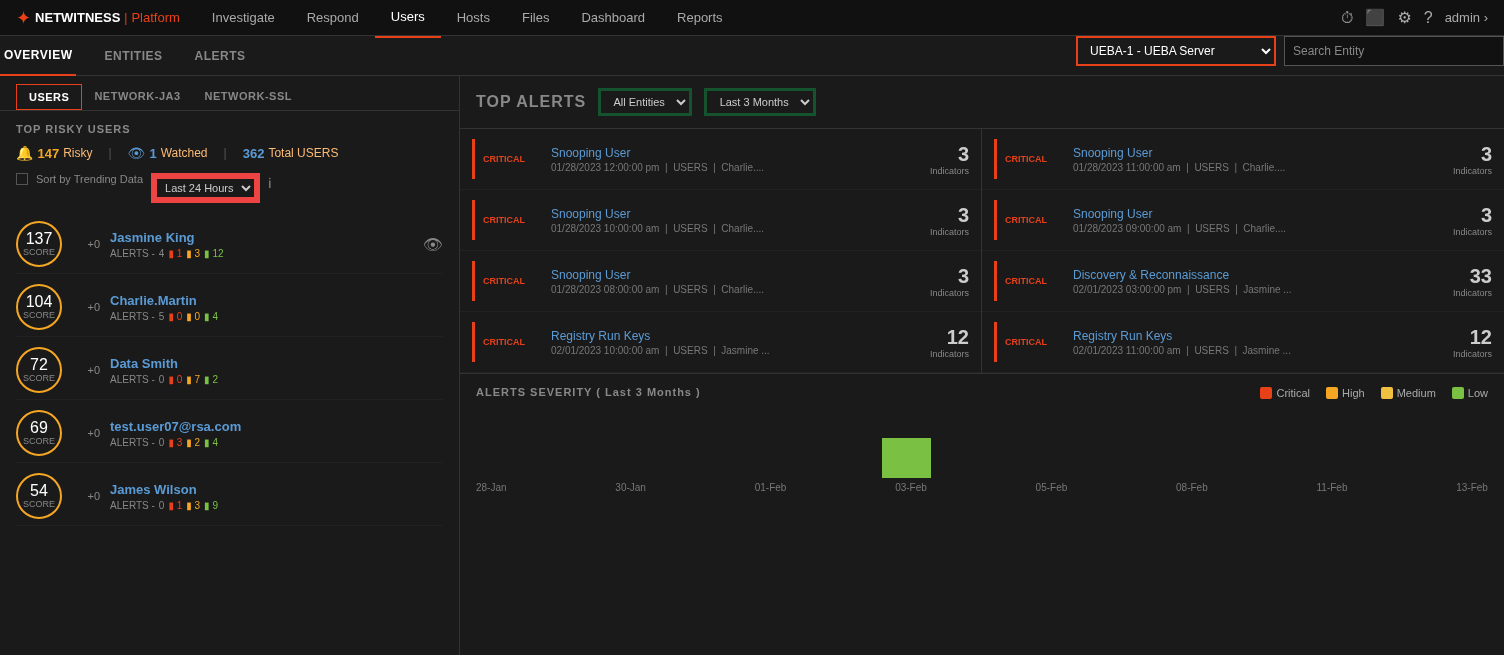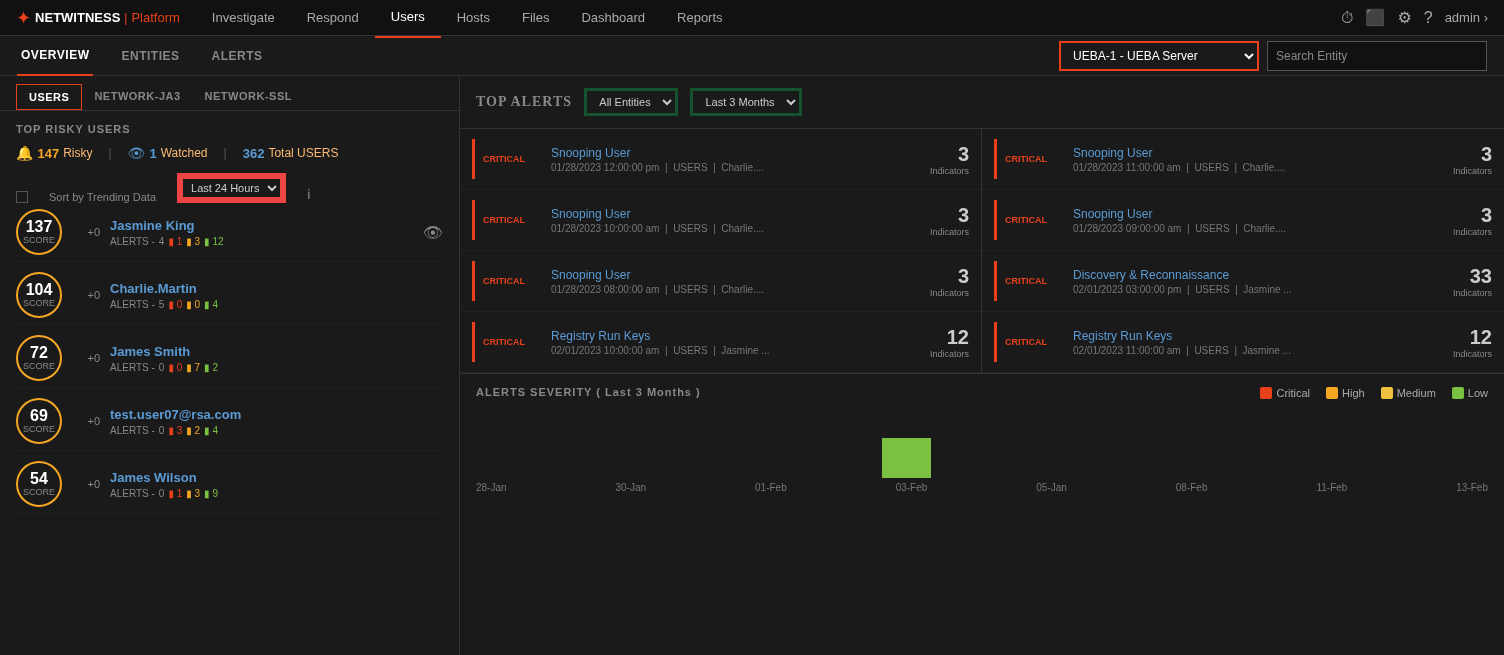--- a/index.html
+++ b/index.html
@@ -13,21 +13,21 @@
     .logo-divider { color: #e8411a; margin: 0 4px; }
     .logo-platform { color: #e8411a; font-size: 13px; }
     .nav-items { display: flex; align-items: center; flex: 1; }
     .nav-item { color: #aaa; font-size: 13px; padding: 0 16px; height: 40px; display: flex; align-items: center; cursor: pointer; text-decoration: none; }
     .nav-item.active { color: #fff; border-bottom: 2px solid #e8411a; }
     .nav-right { display: flex; align-items: center; padding-right: 16px; gap: 12px; }
     .nav-icon { color: #aaa; font-size: 16px; cursor: pointer; }
     .admin-text { color: #aaa; font-size: 13px; cursor: pointer; }
 
     
-    .secondary-nav { background: #1a1a1a; height: 40px; display: flex; align-items: center; border-bottom: 1px solid #333; padding: 0 17px; gap: 24px; }
+    .secondary-nav { background: #1a1a1a; height: 40px; display: flex; align-items: flex-start; border-bottom: 1px solid #333; padding: 0 0; gap: 24px; }
     .sec-nav-item { color: #888; font-size: 12px; font-weight: bold; padding: 0 4px; height: 40px; display: flex; align-items: center; cursor: pointer; letter-spacing: 0.5px; }
     .sec-nav-item.active { color: #fff; border-bottom: 2px solid #e8411a; }
     .server-select-container { margin-left: auto; display: flex; align-items: center; gap: 8px; }
     .server-select { background: #1a1a1a; border: 2px solid #e8411a; color: #fff; padding: 4px 8px; font-size: 12px; height: 30px; min-width: 200px; cursor: pointer; }
     .search-entity { background: #111; border: 1px solid #555; color: #86efac; padding: 4px 8px; font-size: 12px; height: 30px; min-width: 220px; }
     .search-entity::placeholder { color: #888; }
 
     
     .main-content { display: flex; height: calc(655px - 36px - 40px); }
 
@@ -40,46 +40,46 @@
     .left-content { padding: 12px 16px; flex: 1; overflow-y: auto; }
     .section-title { color: #888; font-size: 11px; font-weight: bold; letter-spacing: 1px; margin-bottom: 10px; }
 
     .stats-row { display: flex; align-items: center; gap: 16px; margin-bottom: 12px; }
     .stat-item { display: flex; align-items: center; gap: 4px; cursor: pointer; }
     .stat-icon { font-size: 14px; }
     .stat-value { color: #f5a623; font-size: 13px; font-weight: bold; }
     .stat-label { color: #fdba74; font-size: 12px; }
     .stat-divider { color: #555; }
 
-    .sort-row { display: flex; align-items: flex-end; gap: 21px; margin-bottom: 0; }
+    .sort-row { display: flex; align-items: flex-start; gap: 8px; margin-bottom: 12px; }
     .sort-checkbox { width: 12px; height: 12px; border: 1px solid #555; background: transparent; cursor: pointer; }
     .sort-label { color: #888; font-size: 11px; }
     .sort-select { background: #1a1a1a; border: 6px solid #ef4444; color: #ccc; padding: 2px 4px; font-size: 11px; }
     .sort-info { color: #888; font-size: 14px; cursor: pointer; }
 
     .user-list { display: flex; flex-direction: column; gap: 4px; }
     .user-item { display: flex; align-items: center; padding: 6px 0; border-bottom: 1px solid #222; }
     .score-badge { width: 46px; height: 46px; border-radius: 50%; border: 2px solid #f5a623; display: flex; flex-direction: column; align-items: center; justify-content: center; margin-right: 10px; flex-shrink: 0; }
-    .score-number { color: #fff; font-size: 16px; font-weight: bold; line-height: 1; }
+    .score-number { color: #fff; font-size: 16px; font-weight: normal; line-height: 1; }
     .score-label { color: #888; font-size: 9px; }
     .user-change { color: #888; font-size: 11px; margin-right: 10px; width: 28px; text-align: right; }
     .user-info { flex: 1; }
     .user-name { font-size: 13px; font-weight: bold; margin-bottom: 3px; cursor: pointer; }
     .user-name.blue { color: #5b9bd5; }
     .user-alerts { display: flex; align-items: center; gap: 4px; font-size: 10px; color: #888; }
     .alert-count { font-size: 10px; }
     .alert-red { color: #e8411a; }
     .alert-orange { color: #f5a623; }
     .alert-green { color: #7ac143; }
     .eye-icon { color: #888; font-size: 16px; cursor: pointer; margin-left: auto; }
 
     
     .right-panel { flex: 1; display: flex; flex-direction: column; overflow: hidden; }
     .alerts-header { display: flex; align-items: center; padding: 12px 16px; gap: 12px; border-bottom: 1px solid #333; }
-    .alerts-title { color: #888; font-size: 14px; font-weight: bold; letter-spacing: 1px; font-family: Liberation Serif, serif; }
+    .alerts-title { color: #888; font-size: 16px; font-weight: bold; letter-spacing: 1px; }
     .filter-dropdown { background: #1a1a1a; border: 3px solid #14532d; color: #ccc; padding: 4px 8px; font-size: 11px; cursor: pointer; text-align: center; }
 
     .alerts-grid { display: grid; grid-template-columns: 1fr 1fr; border-bottom: 1px solid #333; overflow-y: auto; max-height: 340px; }
     .alert-col { border-right: 1px solid #333; }
     .alert-col:last-child { border-right: none; }
 
     .alert-row { display: flex; align-items: center; padding: 10px 12px; border-bottom: 1px solid #222; gap: 8px; }
     .critical-line { width: 3px; height: 40px; background: #e8411a; flex-shrink: 0; }
     .alert-info { flex: 1; min-width: 0; }
     .alert-name { color: #5b9bd5; font-size: 12px; font-weight: normal; cursor: pointer; }
@@ -226,21 +226,21 @@
           </div>
         </div>
 
         <div class="user-item">
           <div class="score-badge">
             <span class="score-number">72</span>
             <span class="score-label">SCORE</span>
           </div>
           <span class="user-change">+0</span>
           <div class="user-info">
-            <div class="user-name blue">James Smith</div>
+            <div class="user-name blue">Data Smith</div>
             <div class="user-alerts">
               <span>ALERTS -</span>
               <span class="alert-count">0</span>
               <span class="alert-red">▮ 0</span>
               <span class="alert-orange">▮ 7</span>
               <span class="alert-green">▮ 2</span>
             </div>
           </div>
         </div>
 
@@ -470,21 +470,21 @@
           <div class="chart-bar"></div>
           <div class="chart-bar"></div>
           <div class="chart-bar"></div>
           <div class="chart-bar"></div>
         </div>
         <div class="chart-xaxis">
           <span class="x-label">28-Jan</span>
           <span class="x-label">30-Jan</span>
           <span class="x-label">01-Feb</span>
           <span class="x-label">03-Feb</span>
-          <span class="x-label">05-Jan</span>
+          <span class="x-label">05-Feb</span>
           <span class="x-label">08-Feb</span>
           <span class="x-label">11-Feb</span>
           <span class="x-label">13-Feb</span>
         </div>
       </div>
     </div>
   </div>
 </div>
 
 </body></html>

